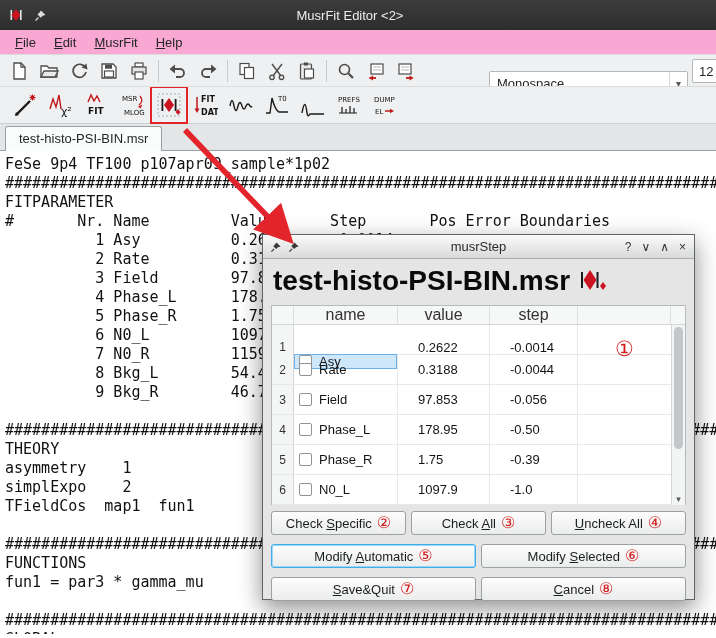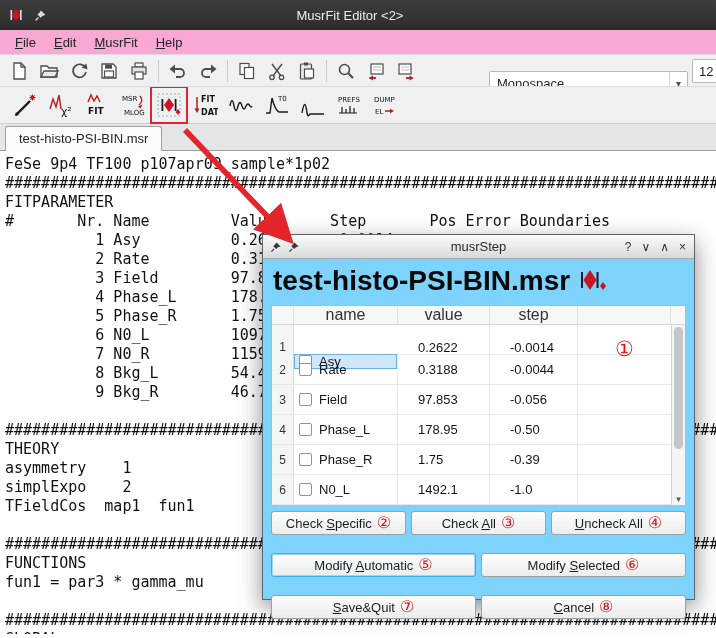--- a/index.html
+++ b/index.html
@@ -42,21 +42,21 @@
           padding-left:5px;}
   .tab{background:#fafbfb;border:1px solid #9aa0a4;border-bottom:none;border-radius:3px 3px 0 0;
        padding:4px 13px 5px 13px;font-size:13px;margin-bottom:-1px;}
 
   
   .editor{position:relative;height:483px;background:#fff;overflow:hidden;padding:4px 0 0 5px;
           font-family:"DejaVu Sans Mono",monospace;font-size:15px;color:#111;}
   .ln{height:19px;line-height:19px;white-space:pre;}
 
   
-  .dialog{position:absolute;left:262px;top:234px;width:433px;height:366px;background:#7dd3fc;
+  .dialog{position:absolute;left:262px;top:234px;width:433px;height:366px;background:#e5e5e5;
           border:1px solid #5f6569;box-shadow:0 8px 22px rgba(0,0,0,.45);z-index:30;}
   .dlg-titlebar{height:24px;background:linear-gradient(#fbfbfb,#d8d9da);border-bottom:1px solid #a8acae;
                 position:relative;display:flex;align-items:center;}
   .dlg-titlebar .dtitle{position:absolute;left:0;right:0;text-align:center;font-size:13px;color:#2b2b2b;}
   .dlg-pins{display:flex;gap:6px;margin-left:7px;z-index:1;}
   .dlg-btns{position:absolute;right:8px;display:flex;gap:10px;font-size:12px;color:#333;}
   .dlg-btns span{cursor:default;}
   .dlg-heading{display:flex;align-items:center;gap:8px;padding:6px 10px 6px 10px;}
   .dlg-heading .htext{font-size:28px;font-weight:bold;color:#0a0a0a;letter-spacing:0px;}
 
@@ -72,21 +72,21 @@
   .td.num{background:#f4f5f5;justify-content:center;padding-left:0;color:#333;font-size:12px;
           border-right:1px solid #d4d6d7;}
   .td.name{gap:7px;padding-left:5px;}
   .td.fill{border-right:none;}
   .cb{width:13px;height:13px;background:#fff;border:1px solid #8e9396;border-radius:2px;flex:0 0 auto;}
   .tr.sel .td.name{background:#cfe7fb;box-shadow:inset 0 0 0 1px #6fb1e4;margin-top:29px;}
   .vscroll{width:14px;background:#f3f4f4;border-left:1px solid #d4d6d7;position:relative;}
   .vthumb{position:absolute;left:2px;right:2px;top:2px;height:122px;background:#c3c7c9;border-radius:5px;}
   .varrow{position:absolute;bottom:0;left:0;right:0;text-align:center;font-size:9px;color:#555;line-height:12px;}
 
-  .btnrows{margin:6px 8px 0 8px;display:flex;flex-direction:column;gap:18px;}
+  .btnrows{margin:6px 8px 0 8px;display:flex;flex-direction:column;gap:9px;}
   .btnrow{display:flex;gap:5px;}
   .dbtn{flex:1;height:24px;background:linear-gradient(#fdfdfd,#ebecec);border:1px solid #9ba0a4;border-radius:3px;
         display:flex;align-items:center;justify-content:center;gap:5px;font-size:13px;color:#1b1e20;}
   .dbtn.focus{border:1px solid #3daee9;box-shadow:inset 0 0 0 1px #9fd5f5;}
   .badge{color:#d31d1d;font-size:16px;line-height:1;}
   .tbadge{position:absolute;left:352px;top:102px;font-size:21px;color:#d31d1d;z-index:5;}
 
   
   .overlay{position:absolute;left:0;top:0;width:716px;height:638px;pointer-events:none;z-index:40;}
   svg{display:block;}
@@ -429,21 +429,21 @@
             <div class="td">1.75</div>
             <div class="td">-0.39</div>
             <div class="td fill"></div>
           </div>
           <div class="tr">
             <div class="td num">6</div>
             <div class="td name">
                 <span class="cb"></span>
                 <span>N0_L</span>
               </div>
-            <div class="td">1492.1</div>
+            <div class="td">1097.9</div>
             <div class="td">-1.0</div>
             <div class="td fill"></div>
           </div>
         </div>
         <div class="vscroll">
           <div class="vthumb"></div>
           <div class="varrow">▾</div>
         </div>
       </div>
     </div>

